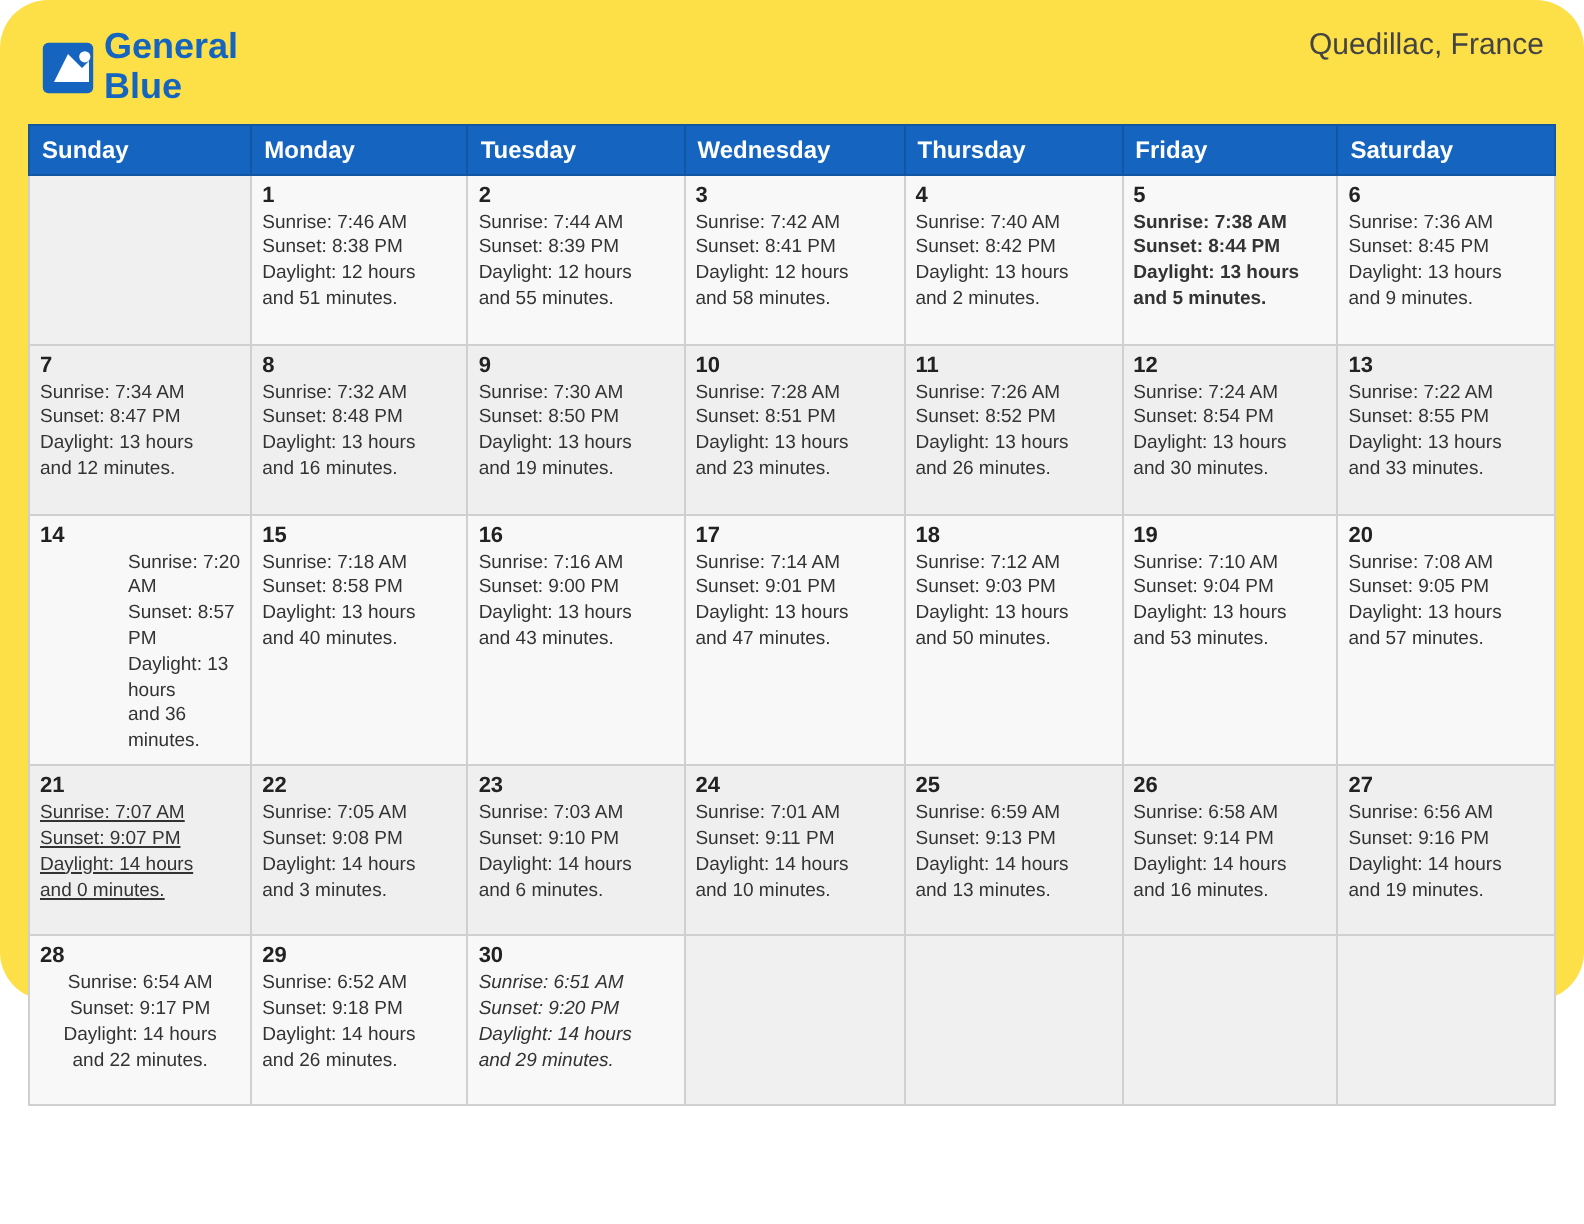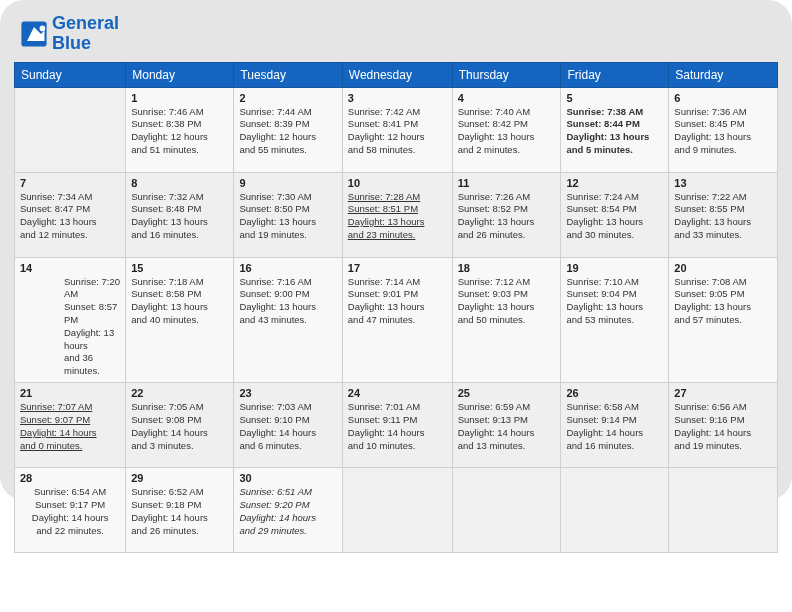--- a/index.html
+++ b/index.html
@@ -6,21 +6,21 @@
     body {
       font-family: Arial, sans-serif;
       background: #fff;
       width: 792px;
       height: 612px;
       overflow: hidden;
     }
     .page {
       width: 792px;
       height: 500px;
-      background: #e5e5e5;
+      background: #fde047;
       position: relative;
       border-radius: 24px;
     }
     .header {
       display: flex;
       justify-content: space-between;
       align-items: flex-start;
       padding: 14px 20px 8px 20px;
     }
     .logo {
@@ -58,21 +58,21 @@
       padding: 0 14px;
     }
     table {
       width: 100%;
       border-collapse: collapse;
     }
     thead tr th {
       background: #1565c0;
       color: #fff;
       font-size: 12px;
-      font-weight: normal;
+      font-weight: bold;
       padding: 5px 6px;
       text-align: left;
       border: 1px solid #1255a0;
     }
     tbody tr td {
       border: 1px solid #d0d0d0;
       vertical-align: top;
       padding: 4px 5px;
       font-size: 10px;
       color: #222;
@@ -114,20 +114,21 @@
         <circle cx="32" cy="12" r="4" fill="#fff"></circle>
       </svg>
       <div>
         <div class="logo-text">
           <span>General</span><br>
           <span style="color:#1565c0;">Blue</span>
         </div>
       </div>
     </div>
     <div class="title-area">
+      <div class="subtitle">Quedillac, France</div>
     </div>
   </div>
 
   <div class="calendar">
     <table>
       <thead>
         <tr>
         <th>Sunday</th>
             <th>Monday</th>
             <th>Tuesday</th>
@@ -200,21 +201,21 @@
             </td>
             <td>
               <span class="day-num">9</span>
               <div class="day-info" style="white-space: pre-line;">Sunrise: 7:30 AM
 Sunset: 8:50 PM
 Daylight: 13 hours
 and 19 minutes.</div>
             </td>
             <td>
               <span class="day-num">10</span>
-              <div class="day-info" style="white-space: pre-line; text-decoration: underline;">Sunrise: 7:28 AM
+              <div class="day-info" style="white-space: pre-line;">Sunrise: 7:28 AM
 Sunset: 8:51 PM
 Daylight: 13 hours
 and 23 minutes.</div>
             </td>
             <td>
               <span class="day-num">11</span>
               <div class="day-info" style="white-space: pre-line;">Sunrise: 7:26 AM
 Sunset: 8:52 PM
 Daylight: 13 hours
 and 26 minutes.</div>

